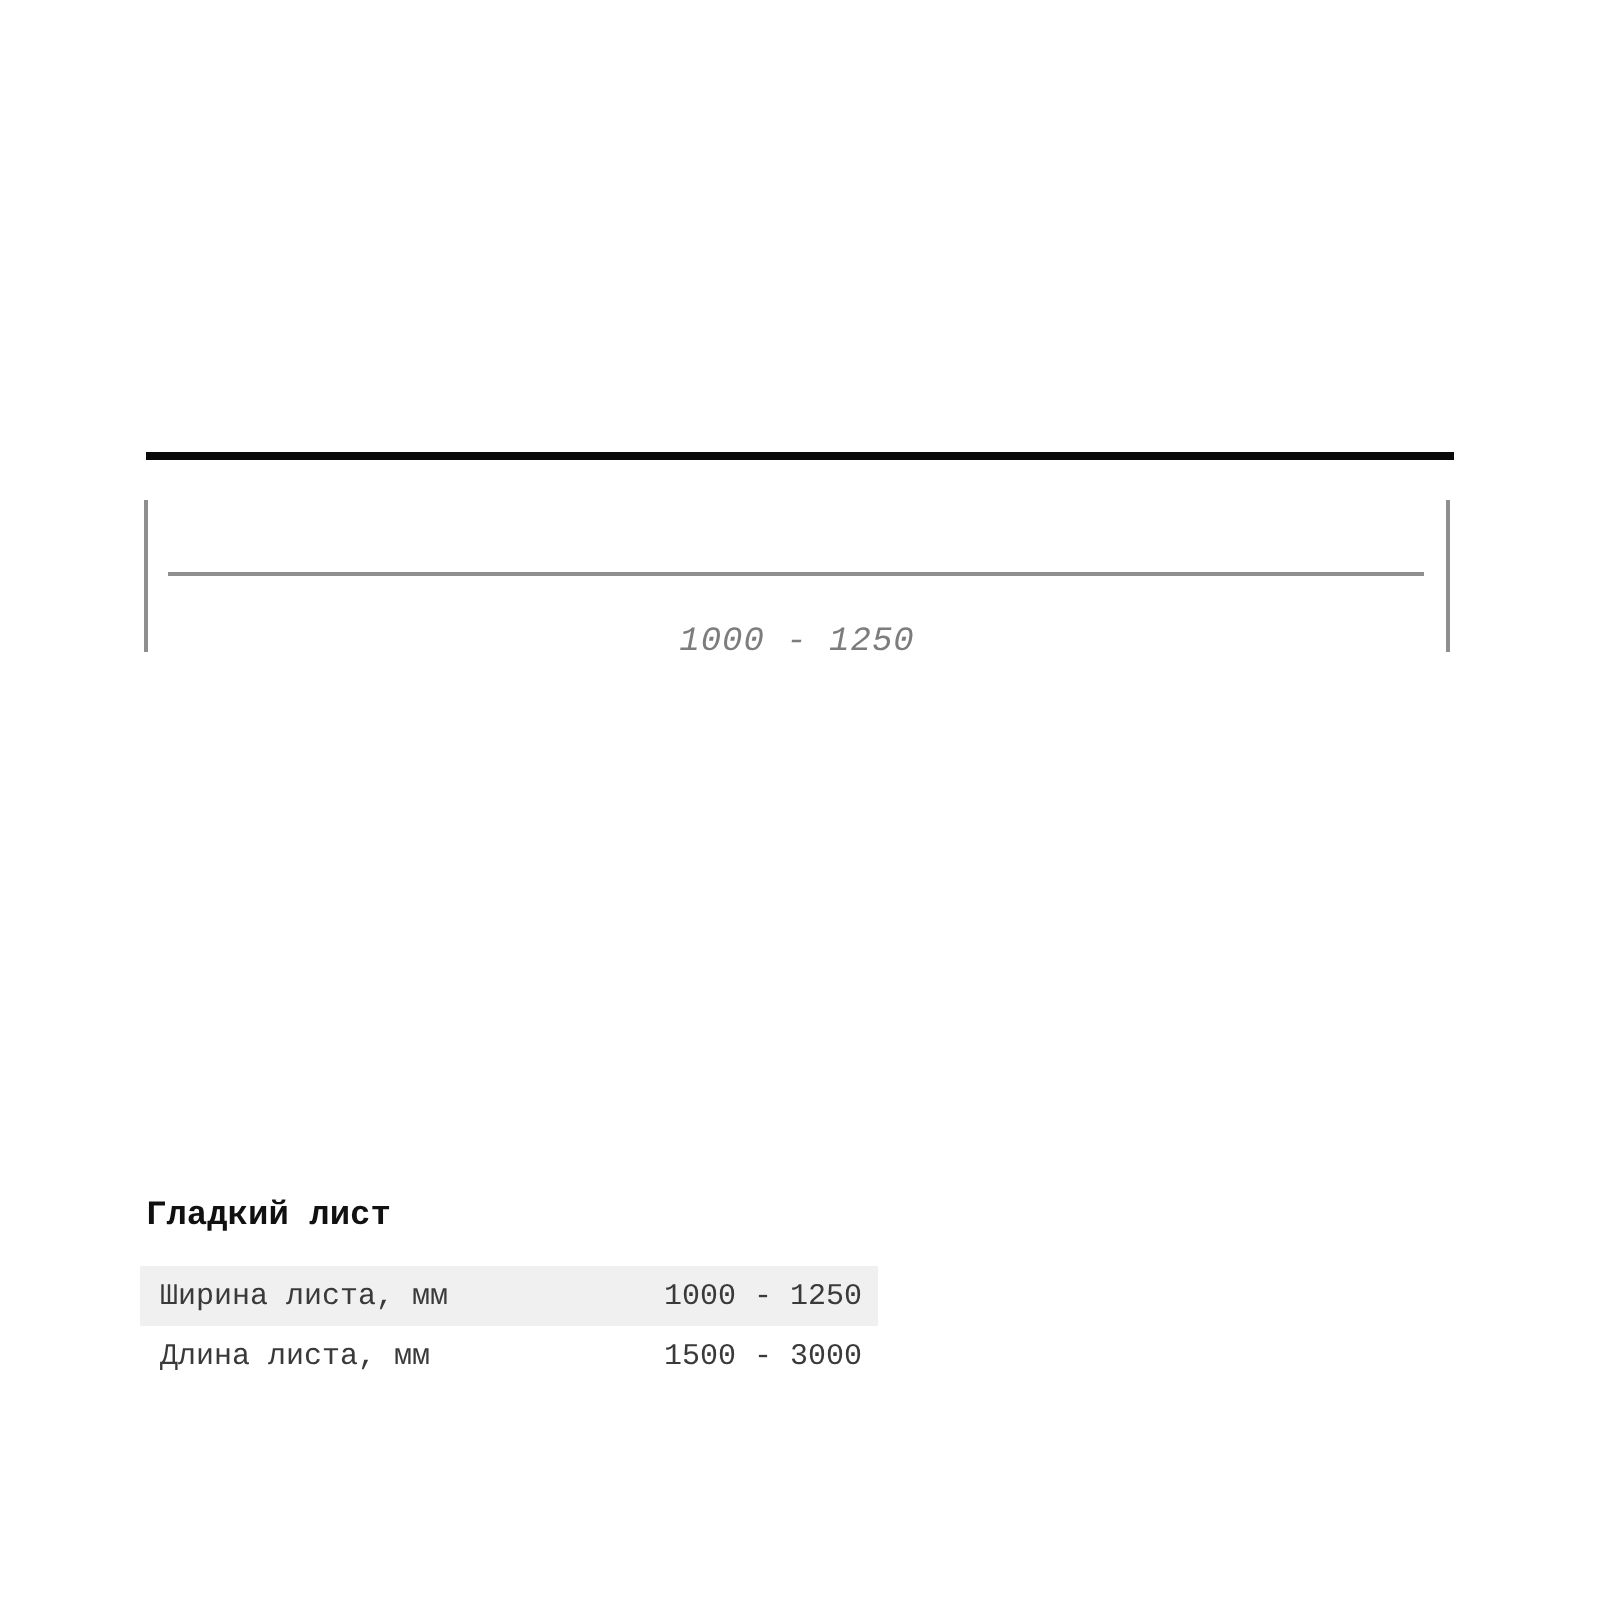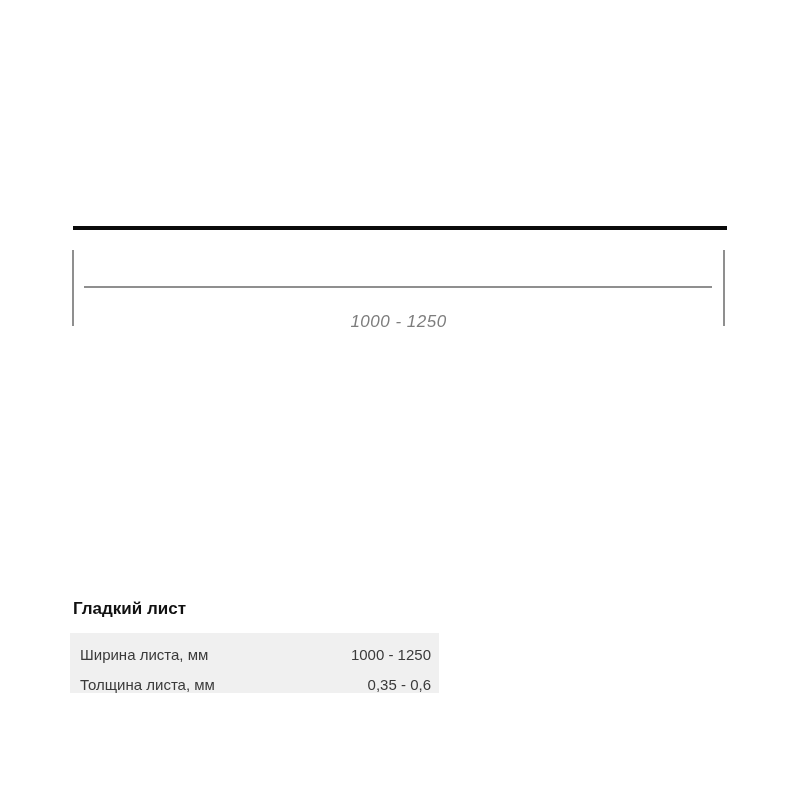--- a/index.html
+++ b/index.html
@@ -10,21 +10,21 @@
     --table-text: #3a3a3a;
     --title-text: #111111;
   }
   * { margin: 0; padding: 0; box-sizing: border-box; }
   html, body { background: #ffffff; }
   .page {
     position: relative;
     width: 800px;
     height: 800px;
     background: #ffffff;
-    font-family: Liberation Sans, sans-serif;
+    font-family: Liberation Mono, monospace;
     overflow: hidden;
   }
 
   
   .sheet-line {
     position: absolute;
     left: 73px; top: 226px;
     width: 654px; height: 4px;
     background: var(--sheet-line);
   }
@@ -63,21 +63,21 @@
     text-align: right;
   }
   .spec-table {
     position: absolute;
     left: 70px; top: 633px;
     width: 369px;
   }
   .spec-row {
     display: flex;
     justify-content: space-between;
-    align-items: flex-end;
+    align-items: center;
     height: 30px;
     padding: 0 8px 0 10px;
     font-size: 15px;
     color: var(--table-text);
     background: #ffffff;
   }
   .spec-row.striped { background: var(--row-stripe); }
   .spec-row .label { text-align: left; }
   .spec-row .value { text-align: right; white-space: nowrap; }
 </style>
@@ -94,19 +94,19 @@
     <div class="dim-label">1000 - 1250</div>
   </div>
 
   <div class="spec-title">Гладкий лист</div>
 
   <div class="spec-table">
     <div class="spec-row striped">
       <span class="label">Ширина листа, мм</span>
       <span class="value">1000 - 1250</span>
     </div>
-    <div class="spec-row striped">
-      <span class="label">Толщина листа, мм</span>
-      <span class="value">0,35 - 0,6</span>
+    <div class="spec-row">
+      <span class="label">Длина листа, мм</span>
+      <span class="value">1500 - 3000</span>
     </div>
   </div>
 
 </div>
 
 </body></html>

